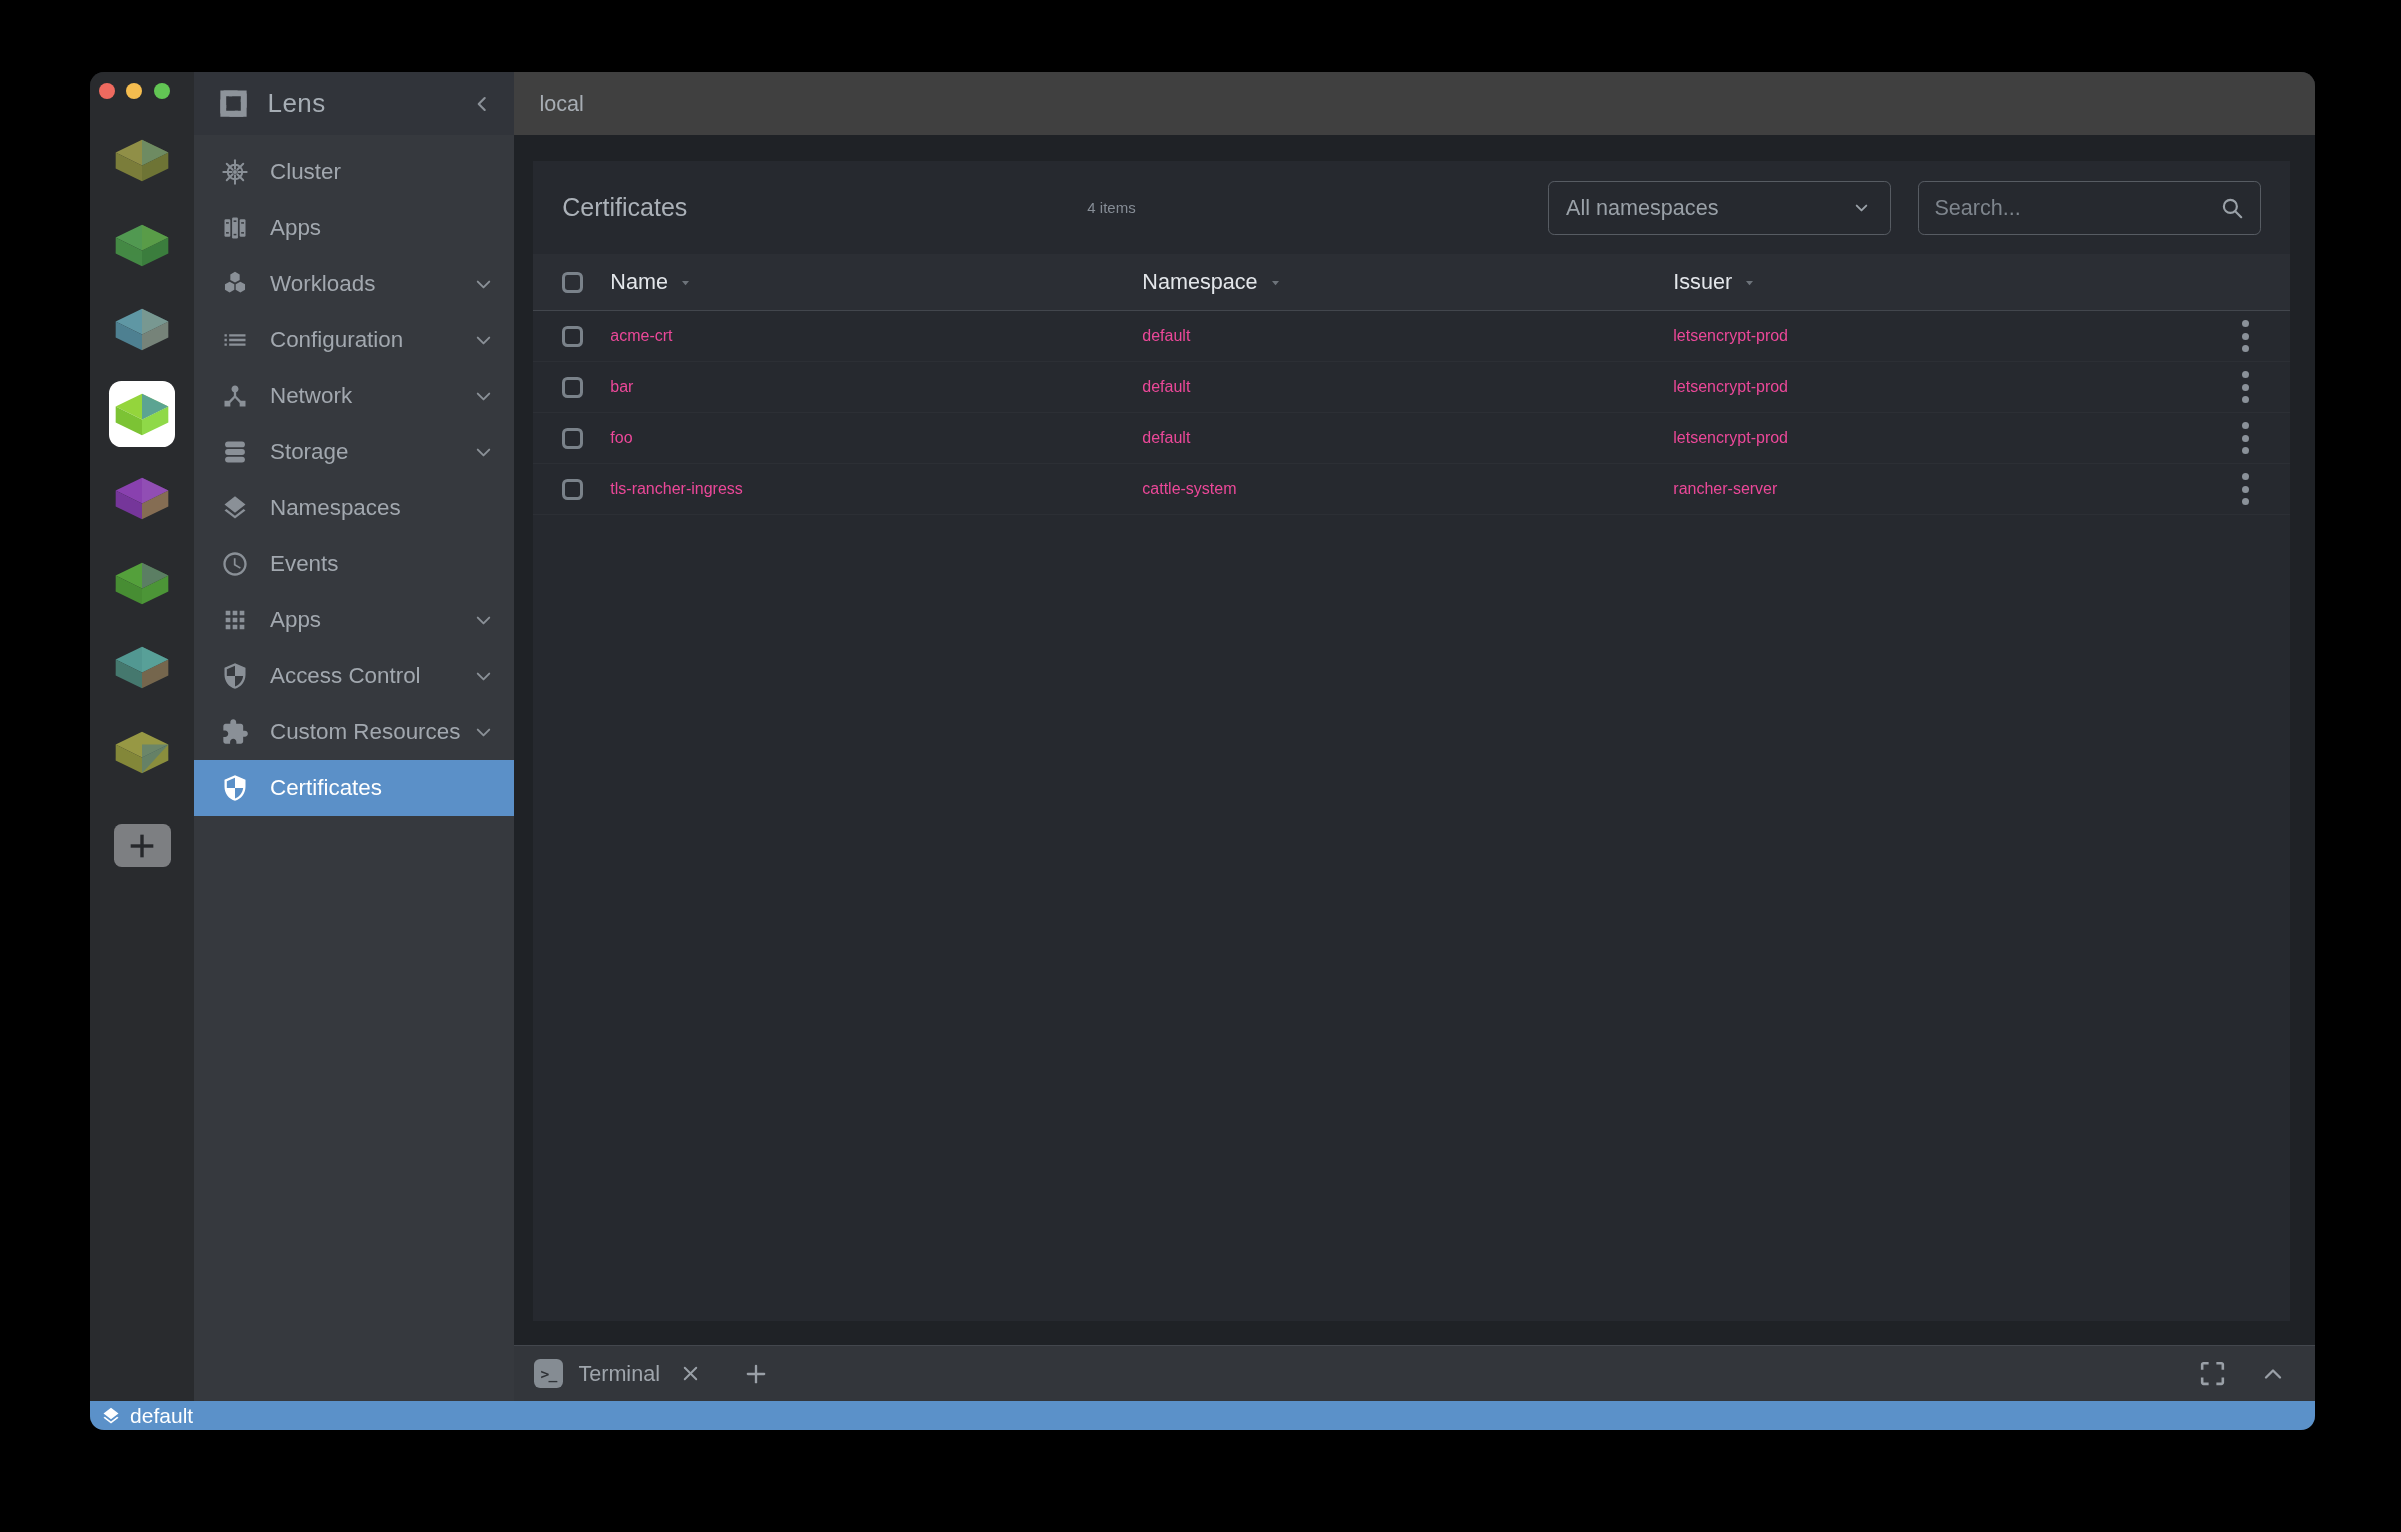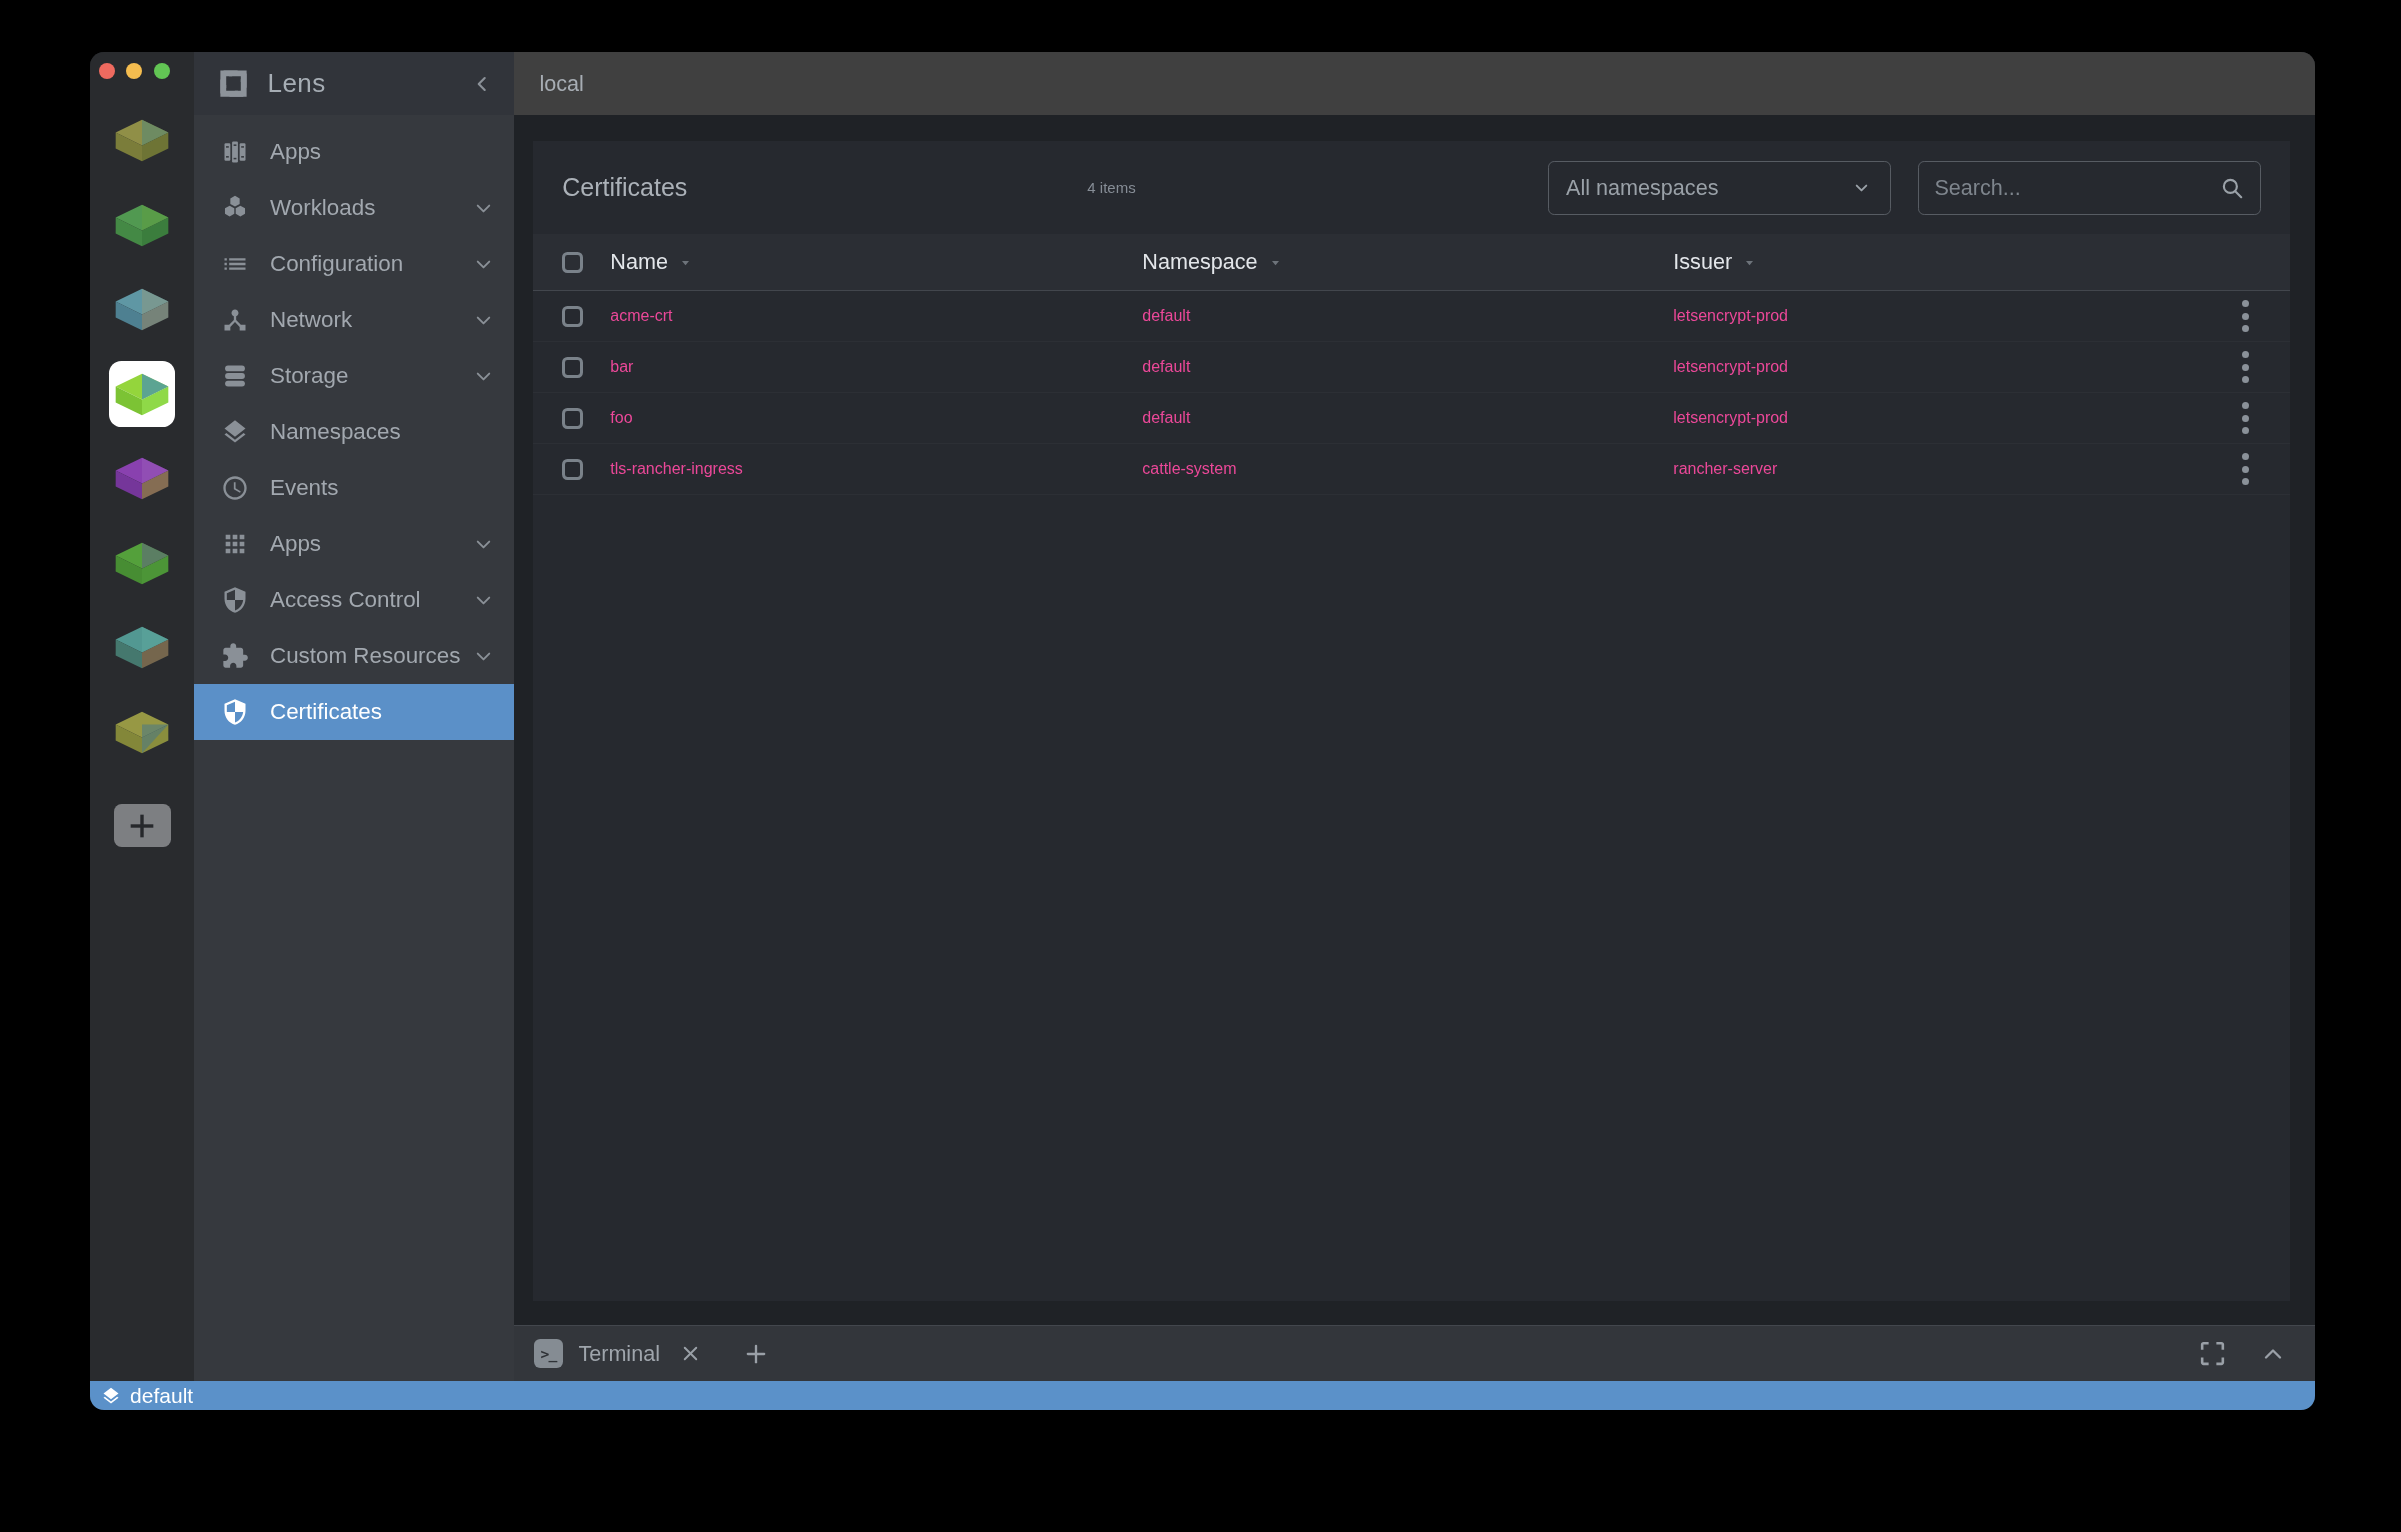--- a/index.html
+++ b/index.html
@@ -1,17 +1,17 @@
 <!DOCTYPE html>
 <html style="font-size:12.3px"><head>
 <meta charset="utf-8">
 <style>
   * { margin:0; padding:0; box-sizing:border-box; }
   html,body { width:2401px; height:1533px; background:#000; font-family:"Liberation Sans","DejaVu Sans",sans-serif; overflow:hidden; }
-  .window { position:absolute; left:90px; top:52px; width:2225px; height:1358px; border-radius:14px; overflow:hidden; background:#1f2226; display:flex; flex-direction:column; }
+  .window { position:absolute; left:90px; top:72px; width:2225px; height:1358px; border-radius:14px; overflow:hidden; background:#1f2226; display:flex; flex-direction:column; }
   .win-main { flex:1; display:flex; min-height:0; }
 
   
   .dock { width:104px; background:#292b2e; display:flex; flex-direction:column; align-items:center; flex-shrink:0; }
   .traffic { display:flex; gap:11.6px; margin-top:10.8px; align-self:flex-start; margin-left:8.5px; }
   .light { width:16px; height:16px; border-radius:50%; }
   .clusters { margin-top:29px; display:flex; flex-direction:column; gap:18.5px; align-items:center; }
   .cluster-btn { width:66px; height:66px; display:flex; align-items:center; justify-content:center; border-radius:12.3px; }
   .cluster-btn svg { width:62px; height:49px; opacity:.92; }
   .cluster-btn.selected { background:#ffffff; }
@@ -173,20 +173,37 @@
           <path d="M3 3h12l-4 4H7v8l-4 4z" transform="rotate(180 12 12)"></path>
           <path d="M3 3h12l-4 4H7v8l-4 4z" transform="rotate(270 12 12)"></path>
         </svg>
         <span class="app-title">Lens</span>
         <svg class="collapse-btn" viewBox="0 0 24 24" fill="none" stroke="currentColor" stroke-width="2" stroke-linecap="round" stroke-linejoin="round">
             <polyline points="14.5 6.5 9 12 14.5 17.5"></polyline>
           </svg>
       </div>
       <div class="menu">
 
+        <div class="menu-item">
+          <span class="mi-icon">
+              <svg viewBox="0 0 24 24" fill="none" stroke="currentColor" stroke-width="1.7" stroke-linecap="round">
+                <circle cx="12" cy="12" r="6.2"></circle>
+                <circle cx="12" cy="12" r="1.7" fill="currentColor" stroke="none"></circle>
+                <line x1="14.8" y1="12" x2="22" y2="12"></line>
+                <line x1="12" y1="14.8" x2="12" y2="22"></line>
+                <line x1="9.2" y1="12" x2="2" y2="12"></line>
+                <line x1="12" y1="9.2" x2="12" y2="2"></line>
+                <line x1="13.98" y1="13.98" x2="19.07" y2="19.07"></line>
+                <line x1="10.02" y1="13.98" x2="4.93" y2="19.07"></line>
+                <line x1="10.02" y1="10.02" x2="4.93" y2="4.93"></line>
+                <line x1="13.98" y1="10.02" x2="19.07" y2="4.93"></line>
+              </svg>
+            </span>
+          <span class="mi-label">Cluster</span>
+        </div>
 
         <div class="menu-item">
           <span class="mi-icon">
               <svg viewBox="0 0 24 24" fill="currentColor">
                 <rect x="3" y="4.5" width="5" height="15" rx="1"></rect>
                 <rect x="9.5" y="3" width="5" height="18" rx="1"></rect>
                 <rect x="16" y="4.5" width="5" height="15" rx="1"></rect>
                 <g fill="#36393e">
                   <rect x="4.3" y="7" width="2.4" height="1.3"></rect>
                   <rect x="10.8" y="5.5" width="2.4" height="1.3"></rect>

